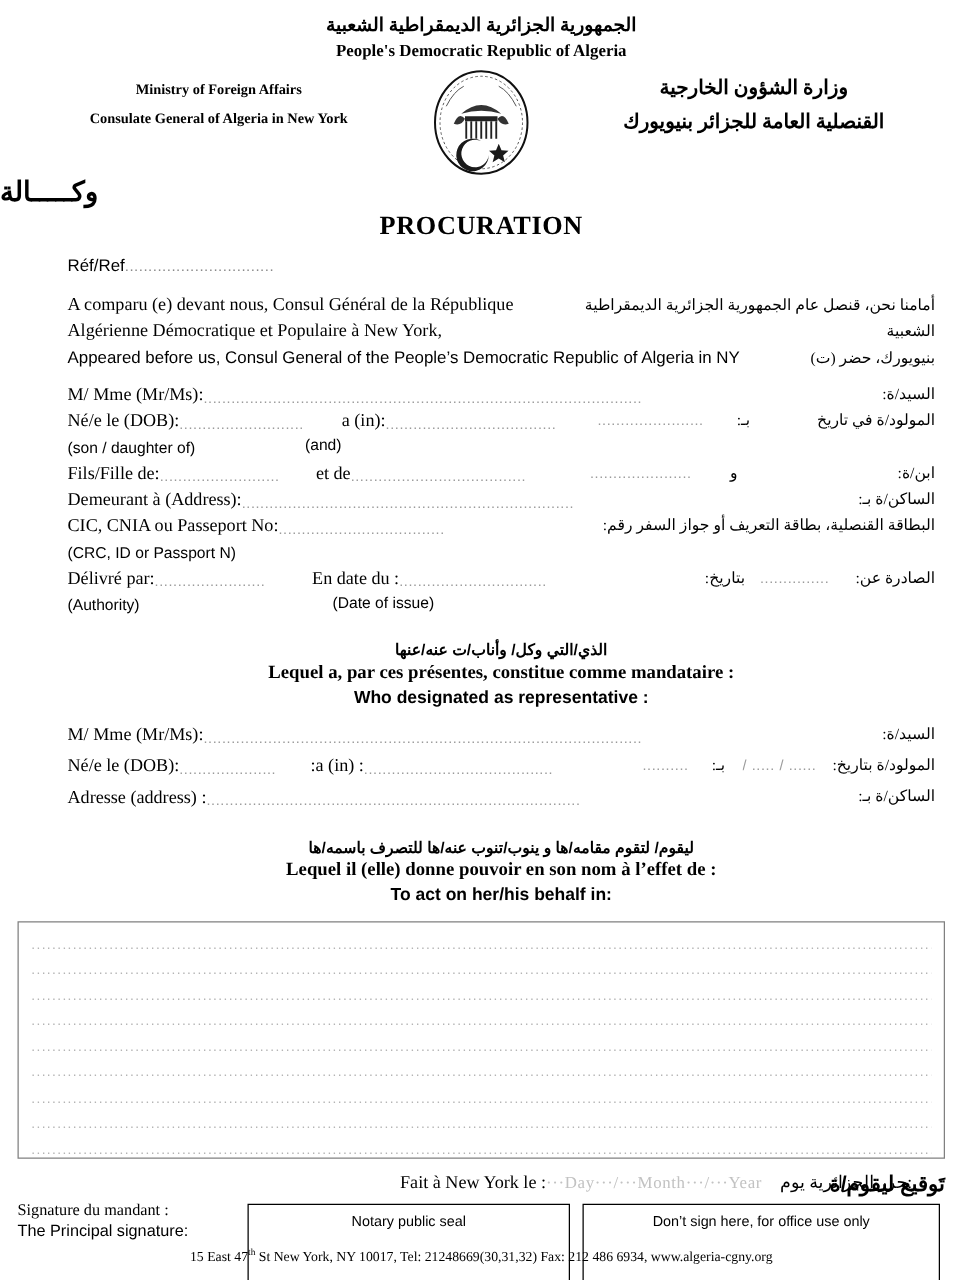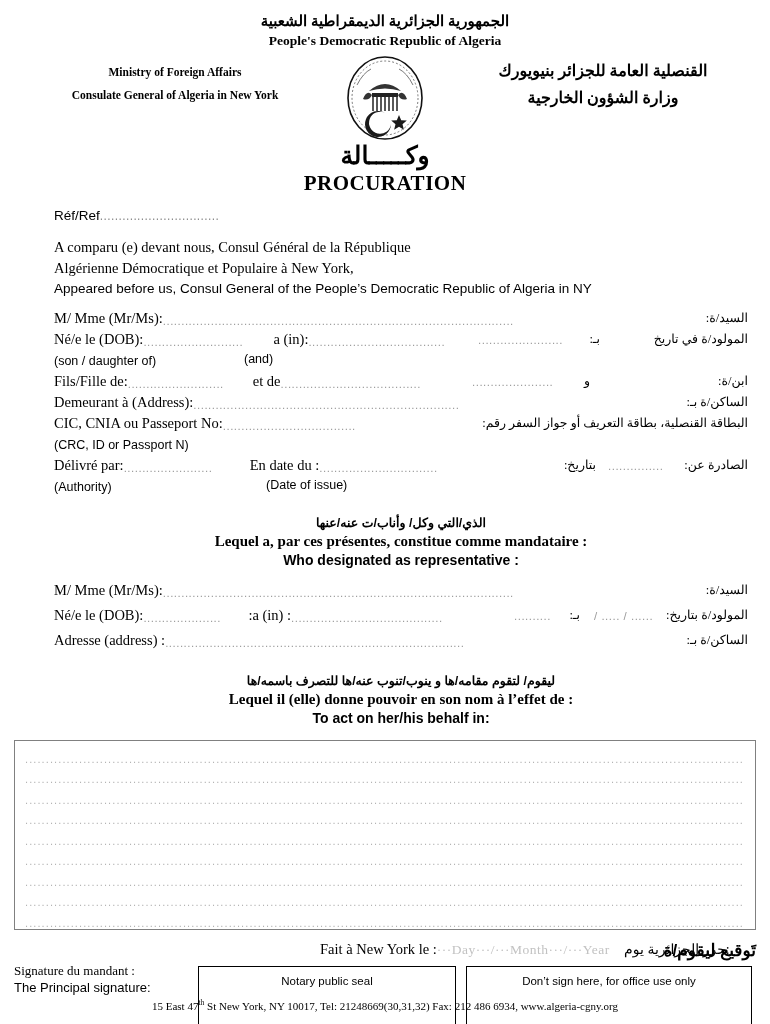--- a/index.html
+++ b/index.html
@@ -74,24 +74,24 @@
     line-height: 1.7;
   }
   .emblem {
     position: absolute;
     left: 50%;
     transform: translateX(-50%);
     top: 0px;
   }
 
   .title-ar {
-    text-align: center;
-    direction: rtl;
-    font-family: "Liberation Serif", serif;
-    font-size: 25px;
+    text-align: left;
+    direction: rtl;
+    font-family: "Liberation Serif", serif;
+    font-size: 22px;
     font-weight: 700;
     margin-top: -4px;
   }
   .title-en {
     text-align: center;
     font-family: "Liberation Serif", serif;
     font-size: 21px;
     font-weight: 700;
     letter-spacing: 0.5px;
     margin-top: 1px;
@@ -317,38 +317,42 @@
         <path d="M34 42 v14 M38 42 v14 M42 42 v14 M46 42 v14 M50 42 v14 M54 42 v14 M58 42 v14" stroke="#222222" stroke-width="1.5" fill="none"></path>
         <path d="M24 44 q4 -10 9 -4 q-3 6 -9 4 z" fill="#333333"></path>
         <path d="M68 44 q-4 -10 -9 -4 q3 6 9 4 z" fill="#333333"></path>
         <path d="M46 58 a13 13 0 1 0 6 11 a11 11 0 1 1 -6 -11 z" fill="#1a1a1a"></path>
         <path d="M60 60 l2.2 5.2 5.6 0.4 -4.3 3.7 1.4 5.5 -4.9 -3 -4.9 3 1.4 -5.5 -4.3 -3.7 5.6 -0.4 z" fill="#1a1a1a"></path>
         <path d="M18 30 q6 -12 14 -16 M74 30 q-6 -12 -14 -16" stroke="#555555" stroke-width="0.8" fill="none"></path>
       </svg>
     </div>
 
     <div class="hdr-right">
+      <div>وزارة الشؤون الخارجية</div>
       <div>القنصلية العامة للجزائر بنيويورك</div>
-      <div>وزارة الشؤون الخارجية</div>
     </div>
   </div>
 
   <div class="title-ar">وكـــــالة</div>
   <div class="title-en">PROCURATION</div>
 
   <div class="content">
 
     <div class="ref-line">
       <span>Réf/Ref</span><span class="dots-inline">................................</span>
     </div>
 
     <div class="intro">
       <div class="intro-fr">
         <div>A comparu (e) devant nous, Consul Général de la République</div>
         <div>Algérienne Démocratique et Populaire à New York,</div>
+      </div>
+      <div class="intro-ar">
+        <div>أمامنا نحن، قنصل عام الجمهورية الجزائرية الديمقراطية الشعبية</div>
+        <div>بنيويورك، حضر (ت)</div>
       </div>
       <div class="intro-en">Appeared before us, Consul General of the People’s Democratic Republic of Algeria in NY</div>
     </div>
 
     <div class="fieldblock">
 
       <div class="frow">
         <span class="f-fr">M/ Mme (Mr/Ms):</span><span class="dots" style="width:430px">...............................................................................................</span>
         <span class="f-ar">السيد/ة:</span>
       </div>

